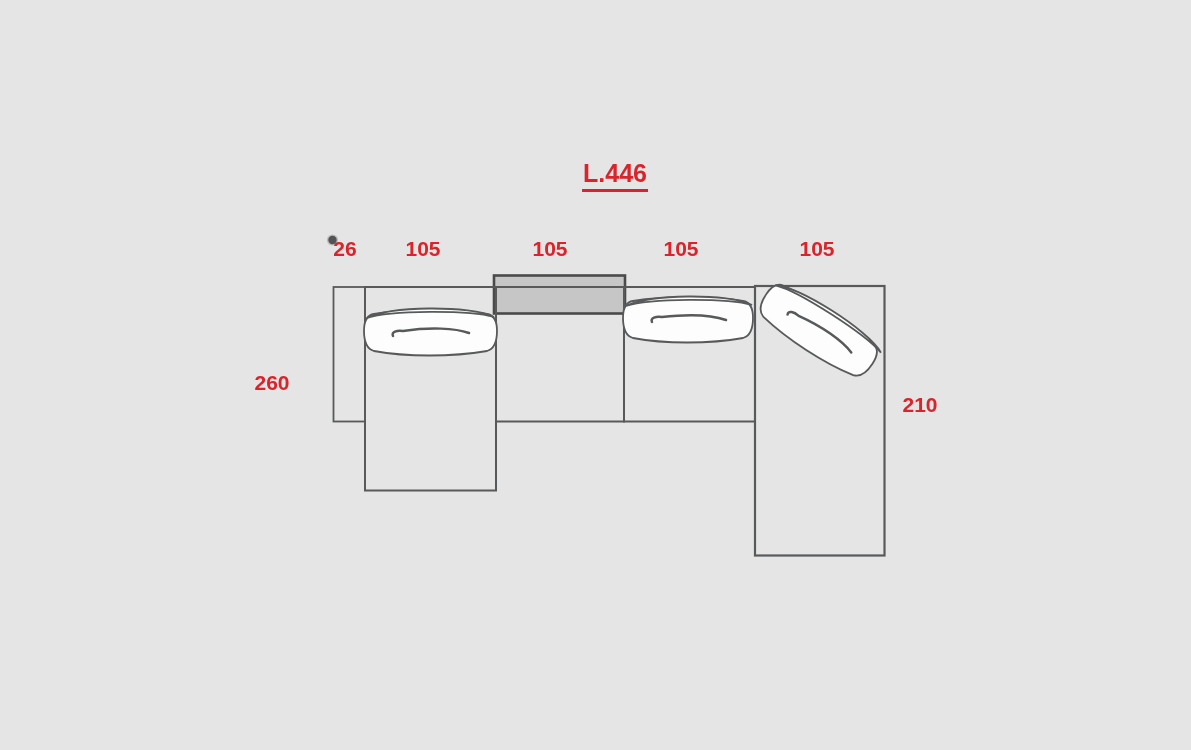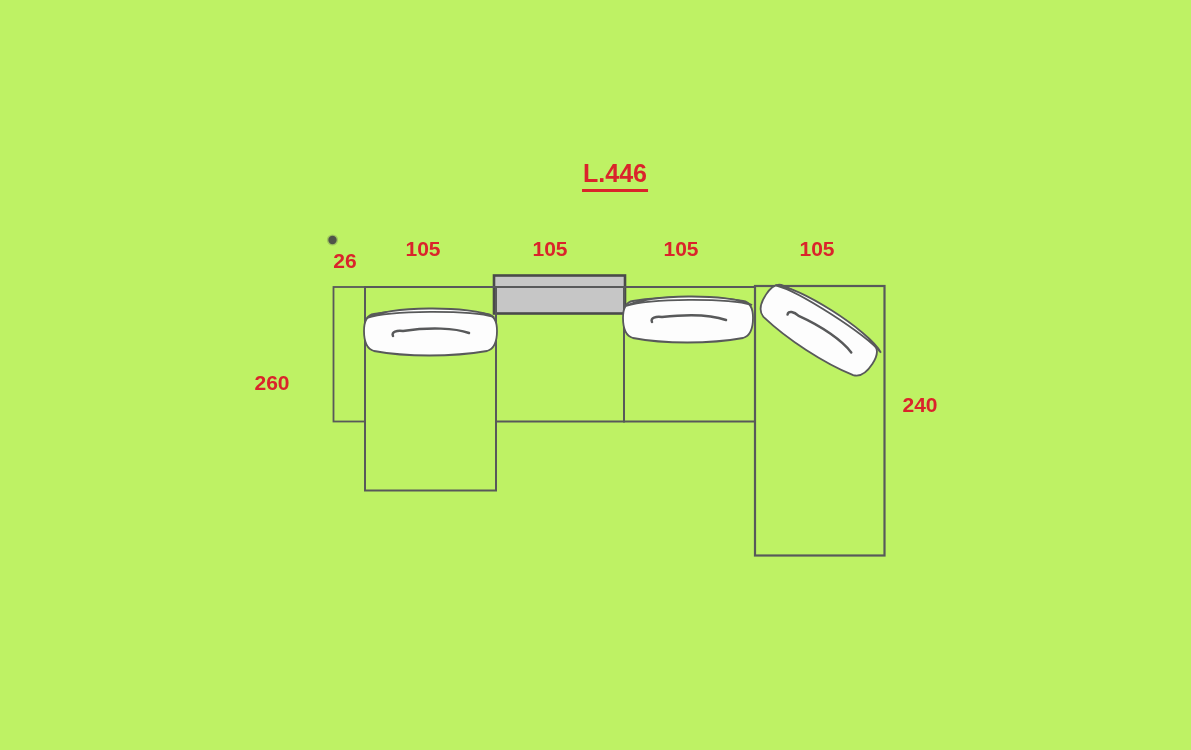--- a/index.html
+++ b/index.html
@@ -10,21 +10,21 @@
   * { box-sizing: border-box; }
   html, body { margin: 0; padding: 0; }
   body {
     background: #fdfdfd;
     font-family: "Liberation Sans", sans-serif;
   }
   .stage {
     position: relative;
     width: 1191px;
     height: 750px;
-    background: #bef264;
+    background: #e5e5e5;
     overflow: hidden;
   }
   .diagram-svg {
     position: absolute;
     left: 0; top: 0;
   }
   .title {
     position: absolute;
     left: 615px;
     top: 161px;
@@ -62,28 +62,28 @@
 </style>
 </head>
 <body>
 
 <div class="stage">
 
   <div class="title">
     <span class="underlined">L.446</span>
   </div>
 
-  <div class="dim" style="left:345px; top:238px;margin-top:12px;">26</div>
+  <div class="dim" style="left:345px; top:238px;">26</div>
   <div class="dim" style="left:423px; top:238px;">105</div>
   <div class="dim" style="left:550px; top:238px;">105</div>
   <div class="dim" style="left:681px; top:238px;">105</div>
   <div class="dim" style="left:817px; top:238px;">105</div>
 
   <div class="dim" style="left:272px; top:372px;">260</div>
-  <div class="dim" style="left:920px; top:394px;">240</div>
+  <div class="dim" style="left:920px; top:394px;">210</div>
 
   <svg class="diagram-svg" width="1191" height="750" viewBox="0 0 1191 750">
 
     <circle cx="332.5" cy="240" r="5.6" fill="#474747" opacity="0.25"></circle>
     <circle cx="332.5" cy="240" r="4.2" fill="#474747" opacity="0.9"></circle>
 
     <rect class="panel" x="494" y="275.5" width="131" height="38" stroke-width="2.6"></rect>
 
     <rect class="ln" x="333.5" y="287" width="31.5" height="134.5" stroke-width="1.8"></rect>
     <rect class="ln" x="365" y="287" width="131" height="203.5" stroke-width="2"></rect>

